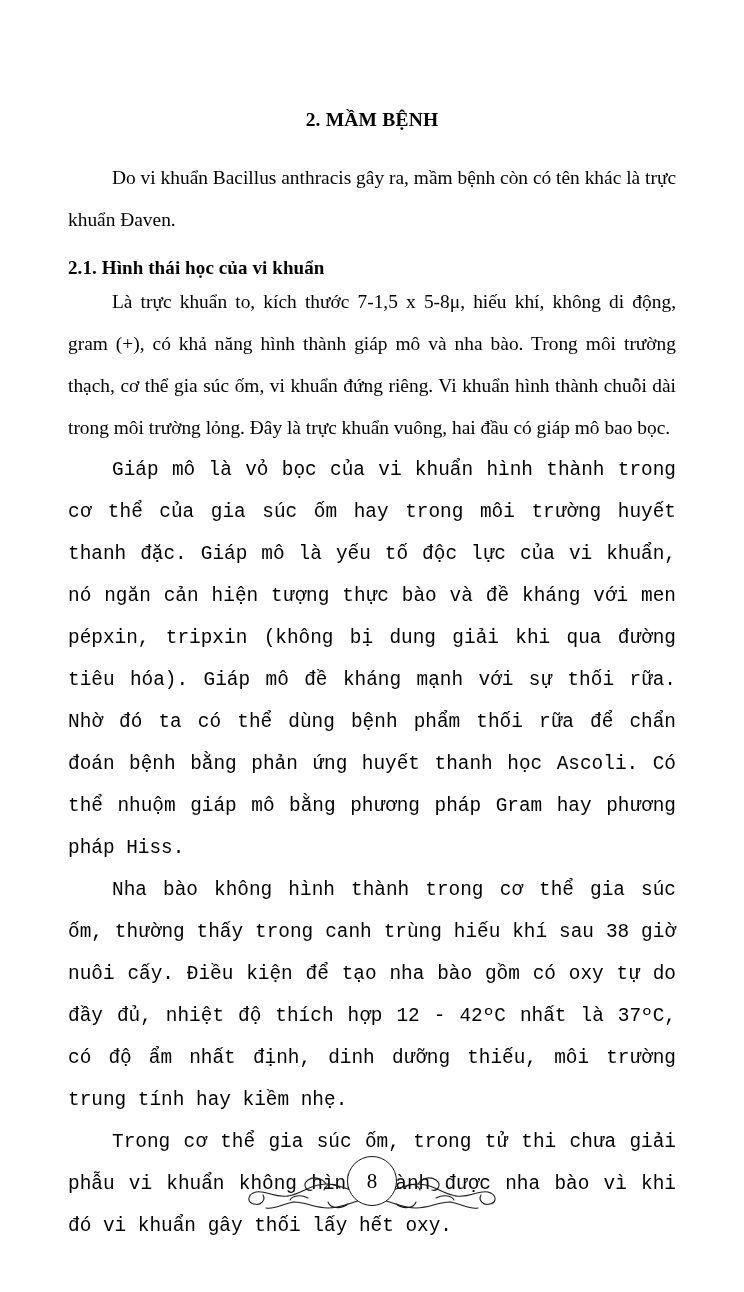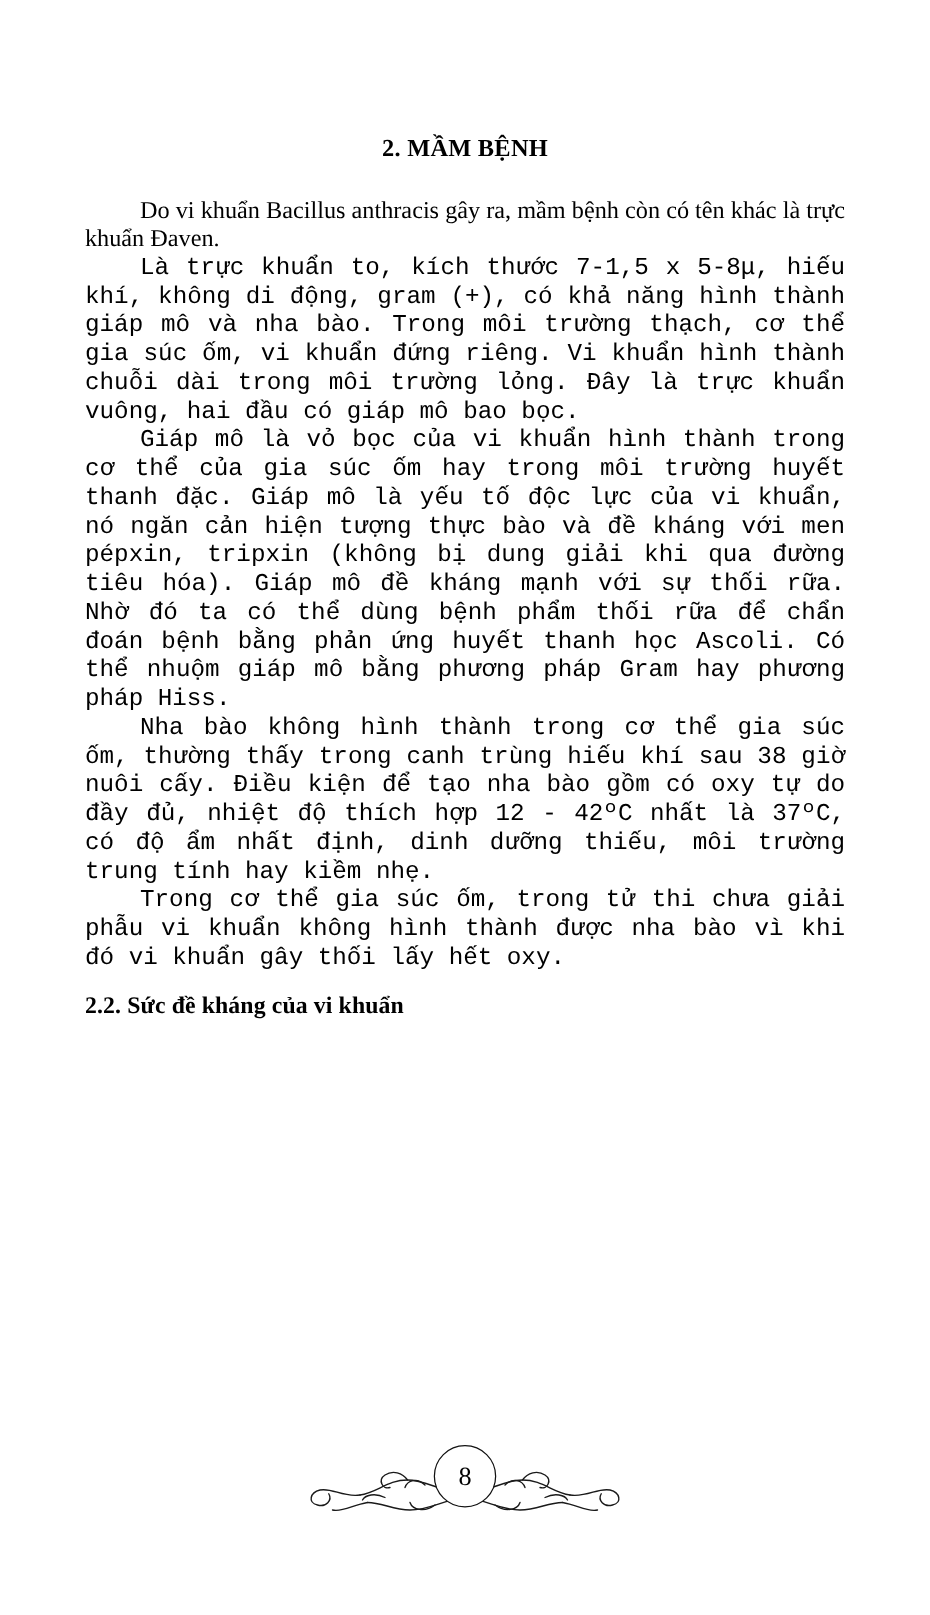--- a/index.html
+++ b/index.html
@@ -40,21 +40,21 @@
   }
   h2.sub-title {
     font-family: "Liberation Serif", serif;
     font-size: 19px;
     font-weight: bold;
     margin: 16px 0 2px 0;
     letter-spacing: 0.1px;
   }
   p.para {
     font-size: 19.4px;
-    line-height: 23px;
+    line-height: 42px;
     text-align: justify;
     text-justify: inter-word;
     margin: 0 0 0 0;
     text-indent: 44px;
     hyphens: none;
   }
   p.para + p.para {
     margin-top: 0;
     font-family: Liberation Mono, monospace;
   }
@@ -95,30 +95,30 @@
 <body>
 
 <div class="page">
 
   <div class="content">
 
     <h1 class="section-title">2. MẦM BỆNH</h1>
 
     <p class="para">Do vi khuẩn Bacillus anthracis gây ra, mầm bệnh còn có tên khác là trực khuẩn Đaven.</p>
 
+    <h2 class="sub-title">2.1. Hình thái học của vi khuẩn</h2>
 
     <p class="para">Là trực khuẩn to, kích thước 7-1,5 x 5-8μ, hiếu khí, không di động, gram (+), có khả năng hình thành giáp mô và nha bào. Trong môi trường thạch, cơ thể gia súc ốm, vi khuẩn đứng riêng. Vi khuẩn hình thành chuỗi dài trong môi trường lỏng. Đây là trực khuẩn vuông, hai đầu có giáp mô bao bọc.</p>
 
     <p class="para">Giáp mô là vỏ bọc của vi khuẩn hình thành trong cơ thể của gia súc ốm hay trong môi trường huyết thanh đặc. Giáp mô là yếu tố độc lực của vi khuẩn, nó ngăn cản hiện tượng thực bào và đề kháng với men pépxin, tripxin (không bị dung giải khi qua đường tiêu hóa). Giáp mô đề kháng mạnh với sự thối rữa. Nhờ đó ta có thể dùng bệnh phẩm thối rữa để chẩn đoán bệnh bằng phản ứng huyết thanh học Ascoli. Có thể nhuộm giáp mô bằng phương pháp Gram hay phương pháp Hiss.</p>
 
     <p class="para">Nha bào không hình thành trong cơ thể gia súc ốm, thường thấy trong canh trùng hiếu khí sau 38 giờ nuôi cấy. Điều kiện để tạo nha bào gồm có oxy tự do đầy đủ, nhiệt độ thích hợp 12 - 42ºC nhất là 37ºC, có độ ẩm nhất định, dinh dưỡng thiếu, môi trường trung tính hay kiềm nhẹ.</p>
 
     <p class="para">Trong cơ thể gia súc ốm, trong tử thi chưa giải phẫu vi khuẩn không hình thành được nha bào vì khi đó vi khuẩn gây thối lấy hết oxy.</p>
 
-    <h2 class="sub-title">2.2. Sức đề kháng của vi khuẩn</h2>
 
 
   </div>
 
   <div class="footer">
     <svg class="ornament" viewBox="0 0 300 56" aria-hidden="true">
       <g fill="none" stroke="#1a1a1a" stroke-width="1.1" stroke-linecap="round">
         <path d="M150 30 C 130 30, 120 20, 104 20 C 88 20, 80 30, 66 32"></path>
         <path d="M150 34 C 132 36, 122 44, 106 44 C 92 44, 84 38, 72 38"></path>
         <path d="M66 32 C 52 34, 44 26, 34 28 C 26 30, 24 38, 32 40 C 39 42, 44 36, 41 31"></path>

